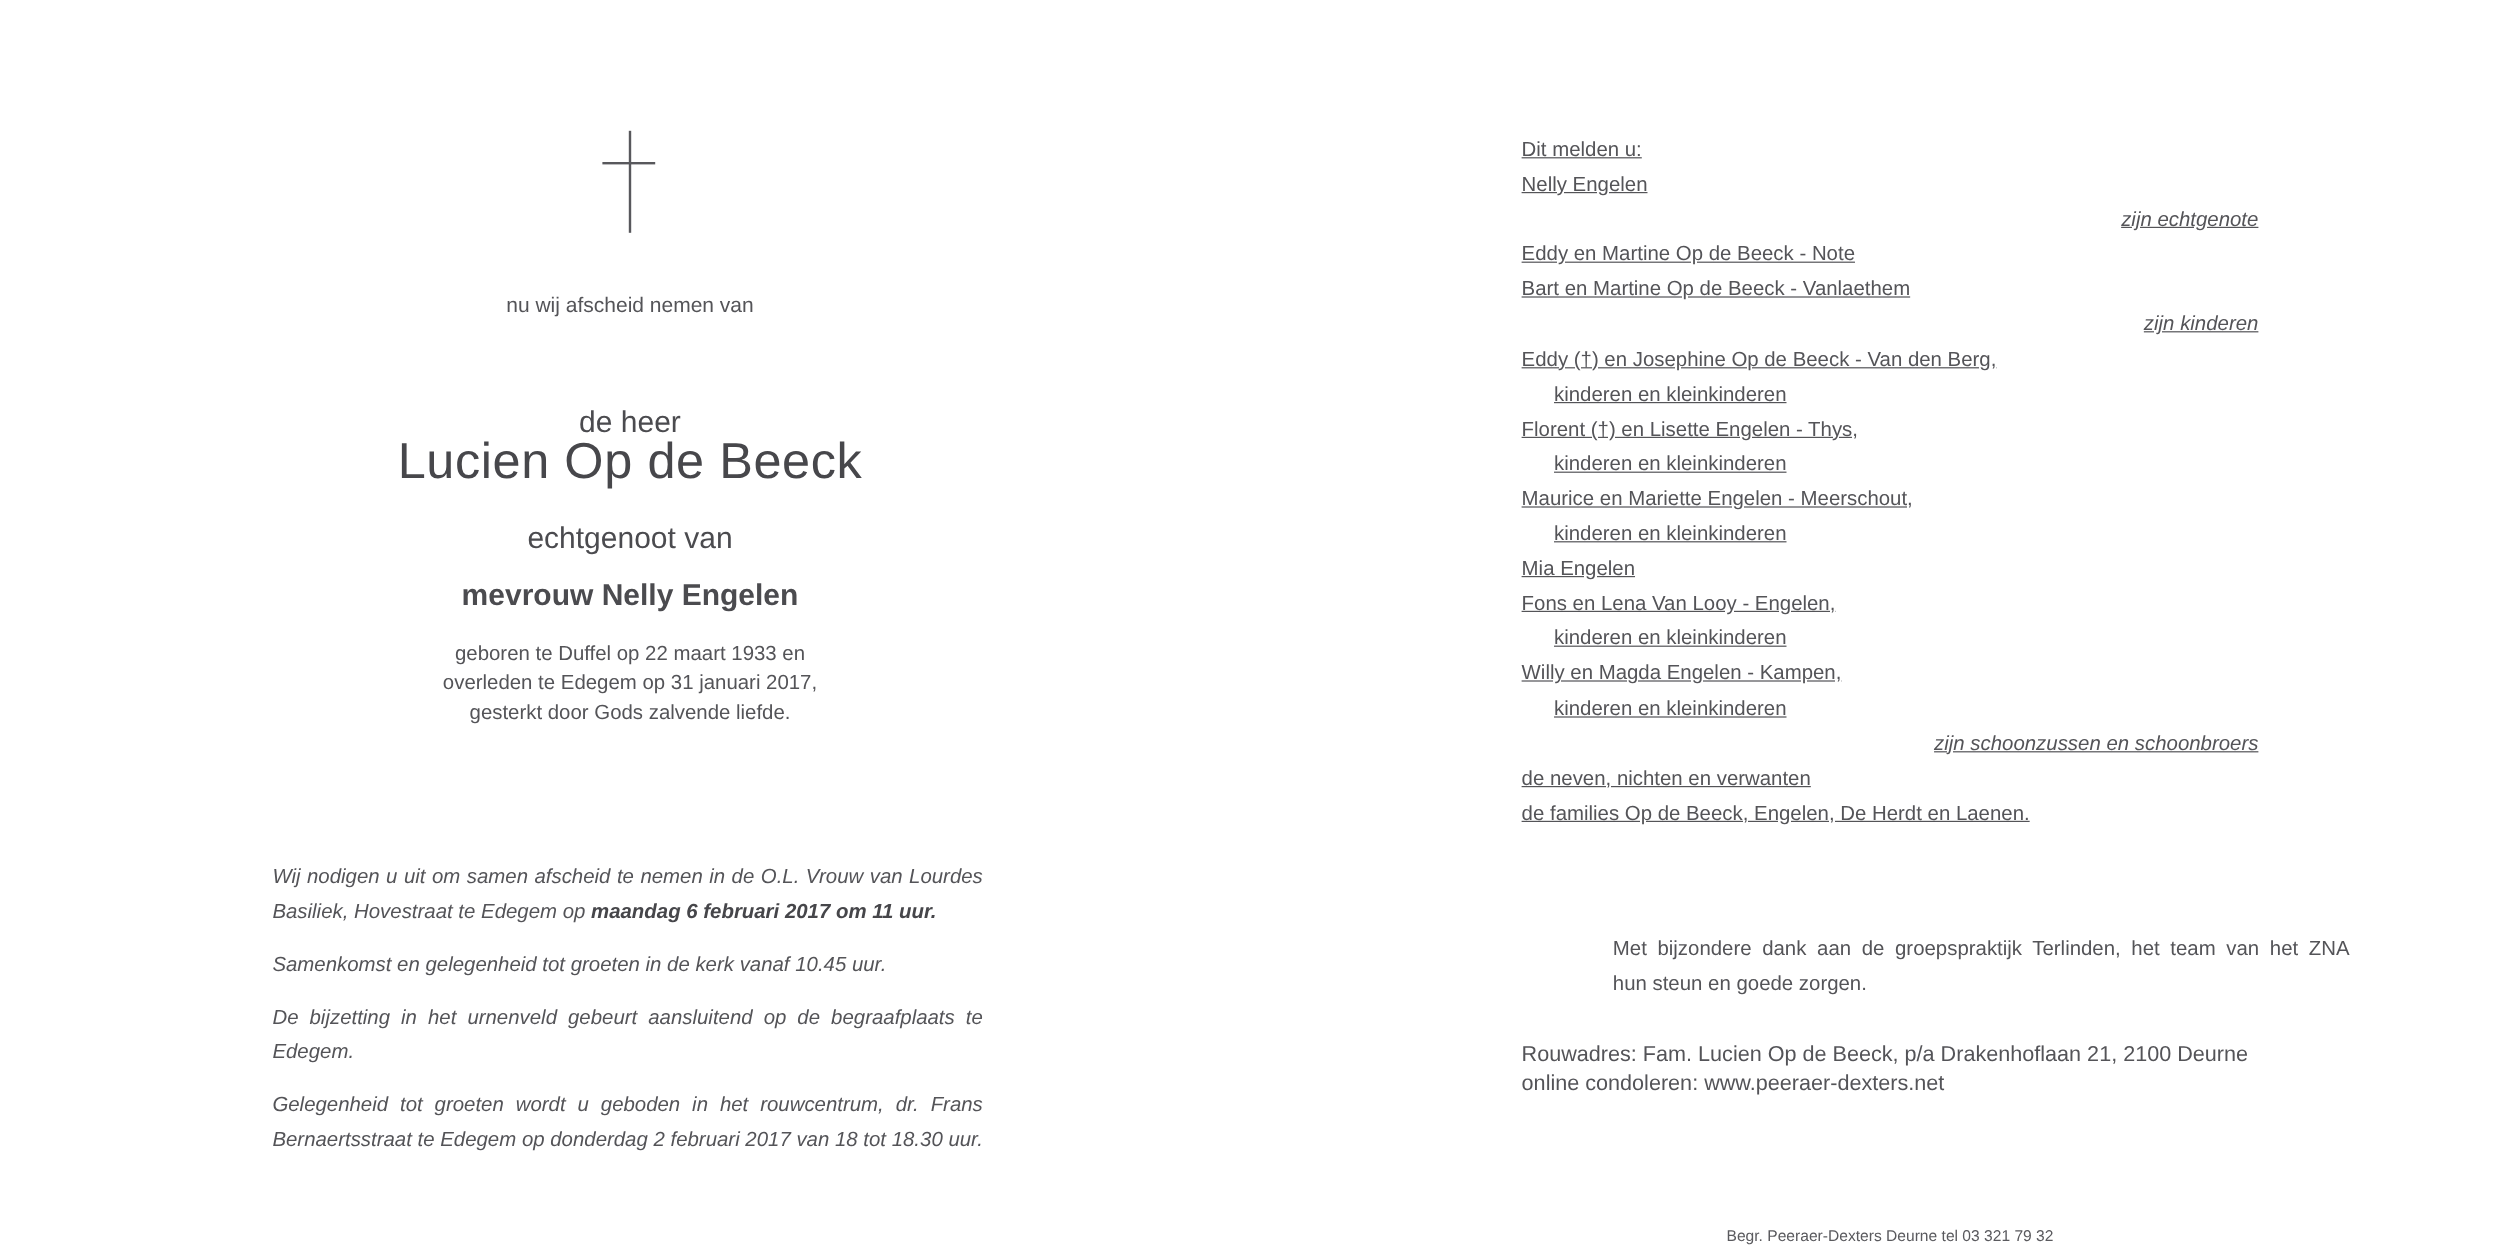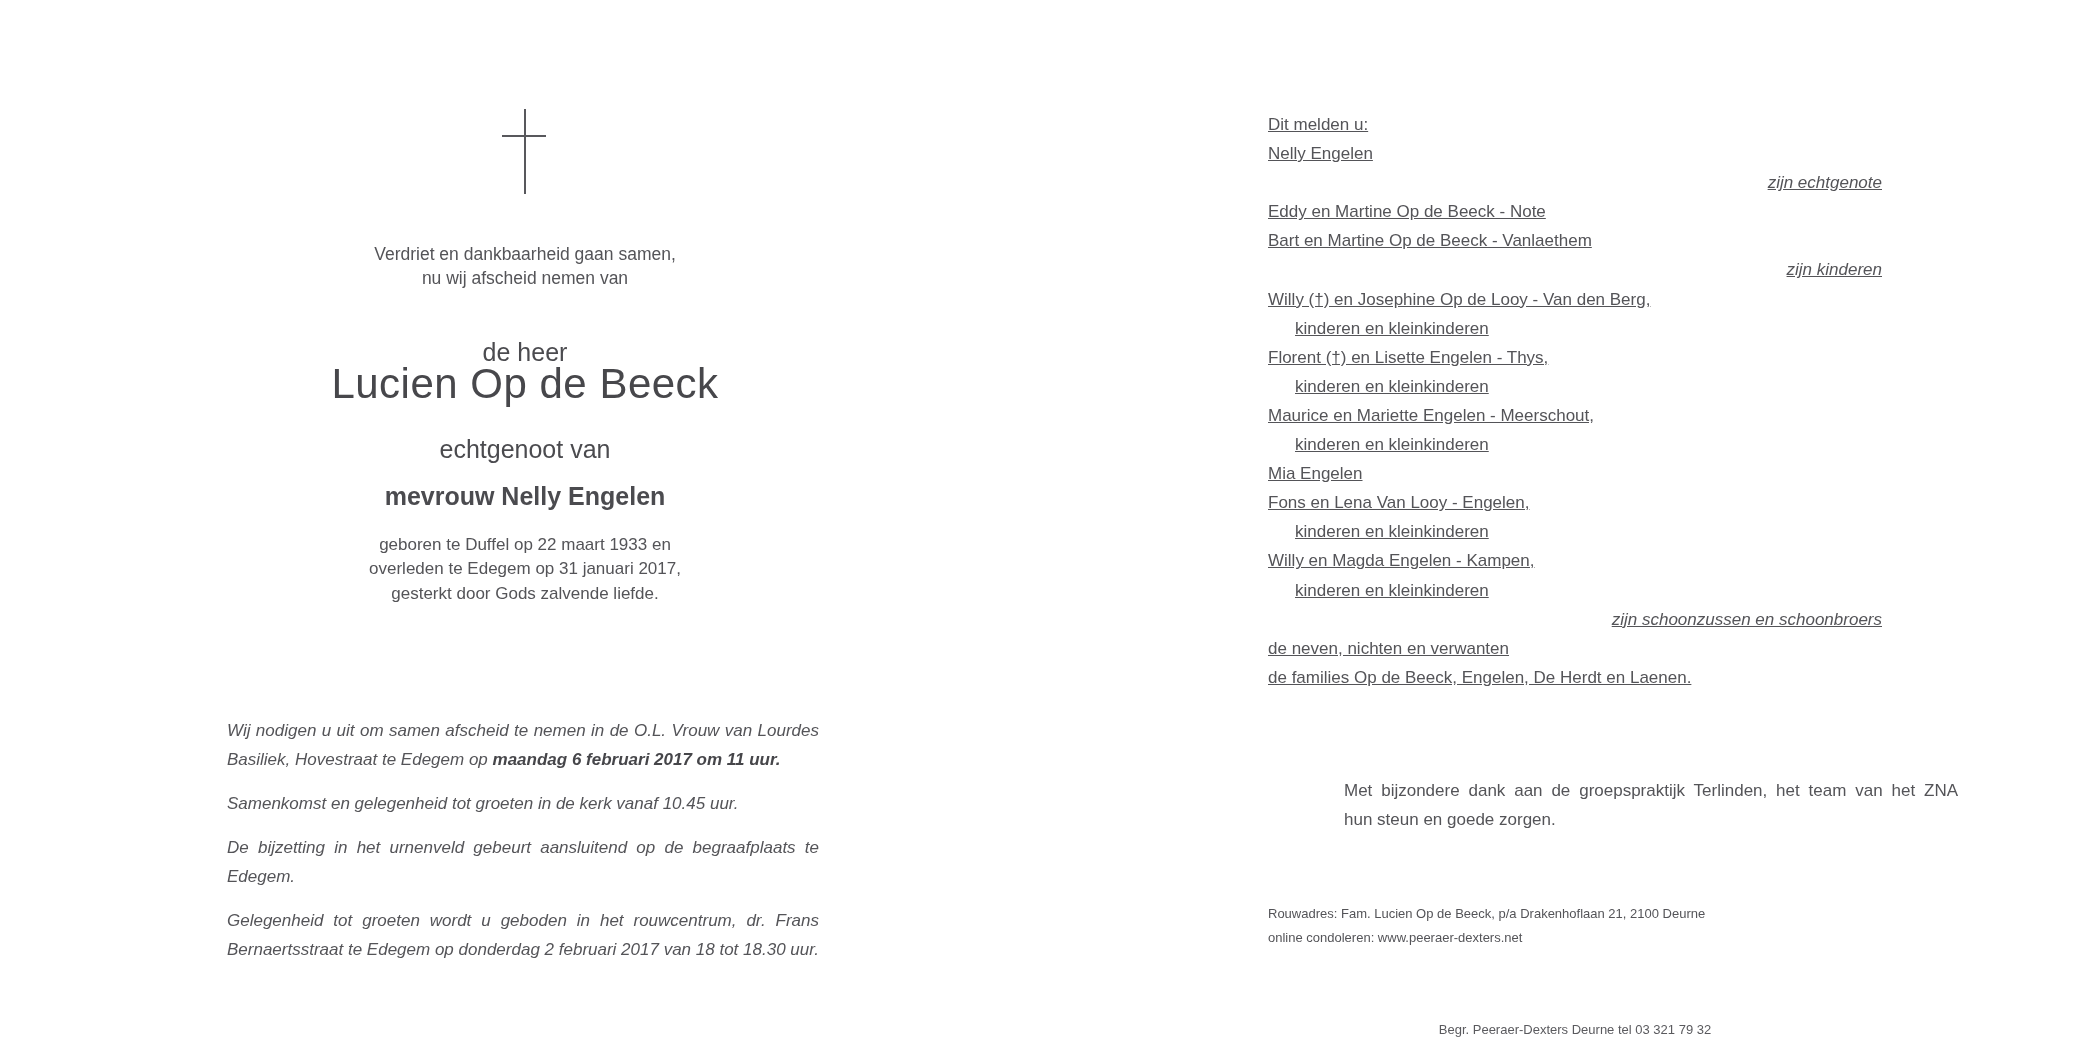--- a/index.html
+++ b/index.html
@@ -29,37 +29,36 @@
   .jl{text-align:justify;text-align-last:justify;-moz-text-align-last:justify;}
   .left-body b,.bold{font-weight:bold;color:#46464a;}
 
   
   .family{position:absolute;left:1268px;top:110px;width:614px;font-size:17px;line-height:29.1px;text-decoration:underline;}
   .family .row{white-space:nowrap;}
   .family .right{text-align:right;font-style:italic;}
   .family .indent{padding-left:27px;}
 
   .thanks{position:absolute;left:1344px;top:777px;width:614px;font-size:17px;line-height:28.5px;}
-  .address{position:absolute;left:1268px;top:902px;width:614px;font-size:13px;line-height:24px;}
+  .address{position:absolute;left:1268px;top:866px;width:614px;font-size:18px;line-height:24px;}
   .footer{position:absolute;left:1268px;top:1020px;width:614px;font-size:13px;line-height:20px;text-align:center;color:#5a5a5e;}
 </style>
 </head>
 <body>
 
 <div id="card">
 
   <div>
 
     <div class="cross">
       <div class="v"></div>
       <div class="h"></div>
     </div>
 
     <div class="center-col intro">
-      <div>Verdriet en dankbaarheid gaan samen,</div>
       <div>nu wij afscheid nemen van</div>
     </div>
 
     <div class="center-col honorific">de heer</div>
 
     <div class="center-col deceased">Lucien Op de Beeck</div>
 
     <div class="center-col relation">echtgenoot van</div>
 
     <div class="center-col spouse">mevrouw Nelly Engelen</div>
@@ -89,21 +88,21 @@
 
   <div>
 
     <div class="family">
       <div class="row">Dit melden u:</div>
       <div class="row">Nelly Engelen</div>
       <div class="row right">zijn echtgenote</div>
       <div class="row">Eddy en Martine Op de Beeck - Note</div>
       <div class="row">Bart en Martine Op de Beeck - Vanlaethem</div>
       <div class="row right">zijn kinderen</div>
-      <div class="row">Willy (†) en Josephine Op de Looy - Van den Berg,</div>
+      <div class="row">Eddy (†) en Josephine Op de Beeck - Van den Berg,</div>
       <div class="row indent">kinderen en kleinkinderen</div>
       <div class="row">Florent (†) en Lisette Engelen - Thys,</div>
       <div class="row indent">kinderen en kleinkinderen</div>
       <div class="row">Maurice en Mariette Engelen - Meerschout,</div>
       <div class="row indent">kinderen en kleinkinderen</div>
       <div class="row">Mia Engelen</div>
       <div class="row">Fons en Lena Van Looy - Engelen,</div>
       <div class="row indent">kinderen en kleinkinderen</div>
       <div class="row">Willy en Magda Engelen - Kampen,</div>
       <div class="row indent">kinderen en kleinkinderen</div>

